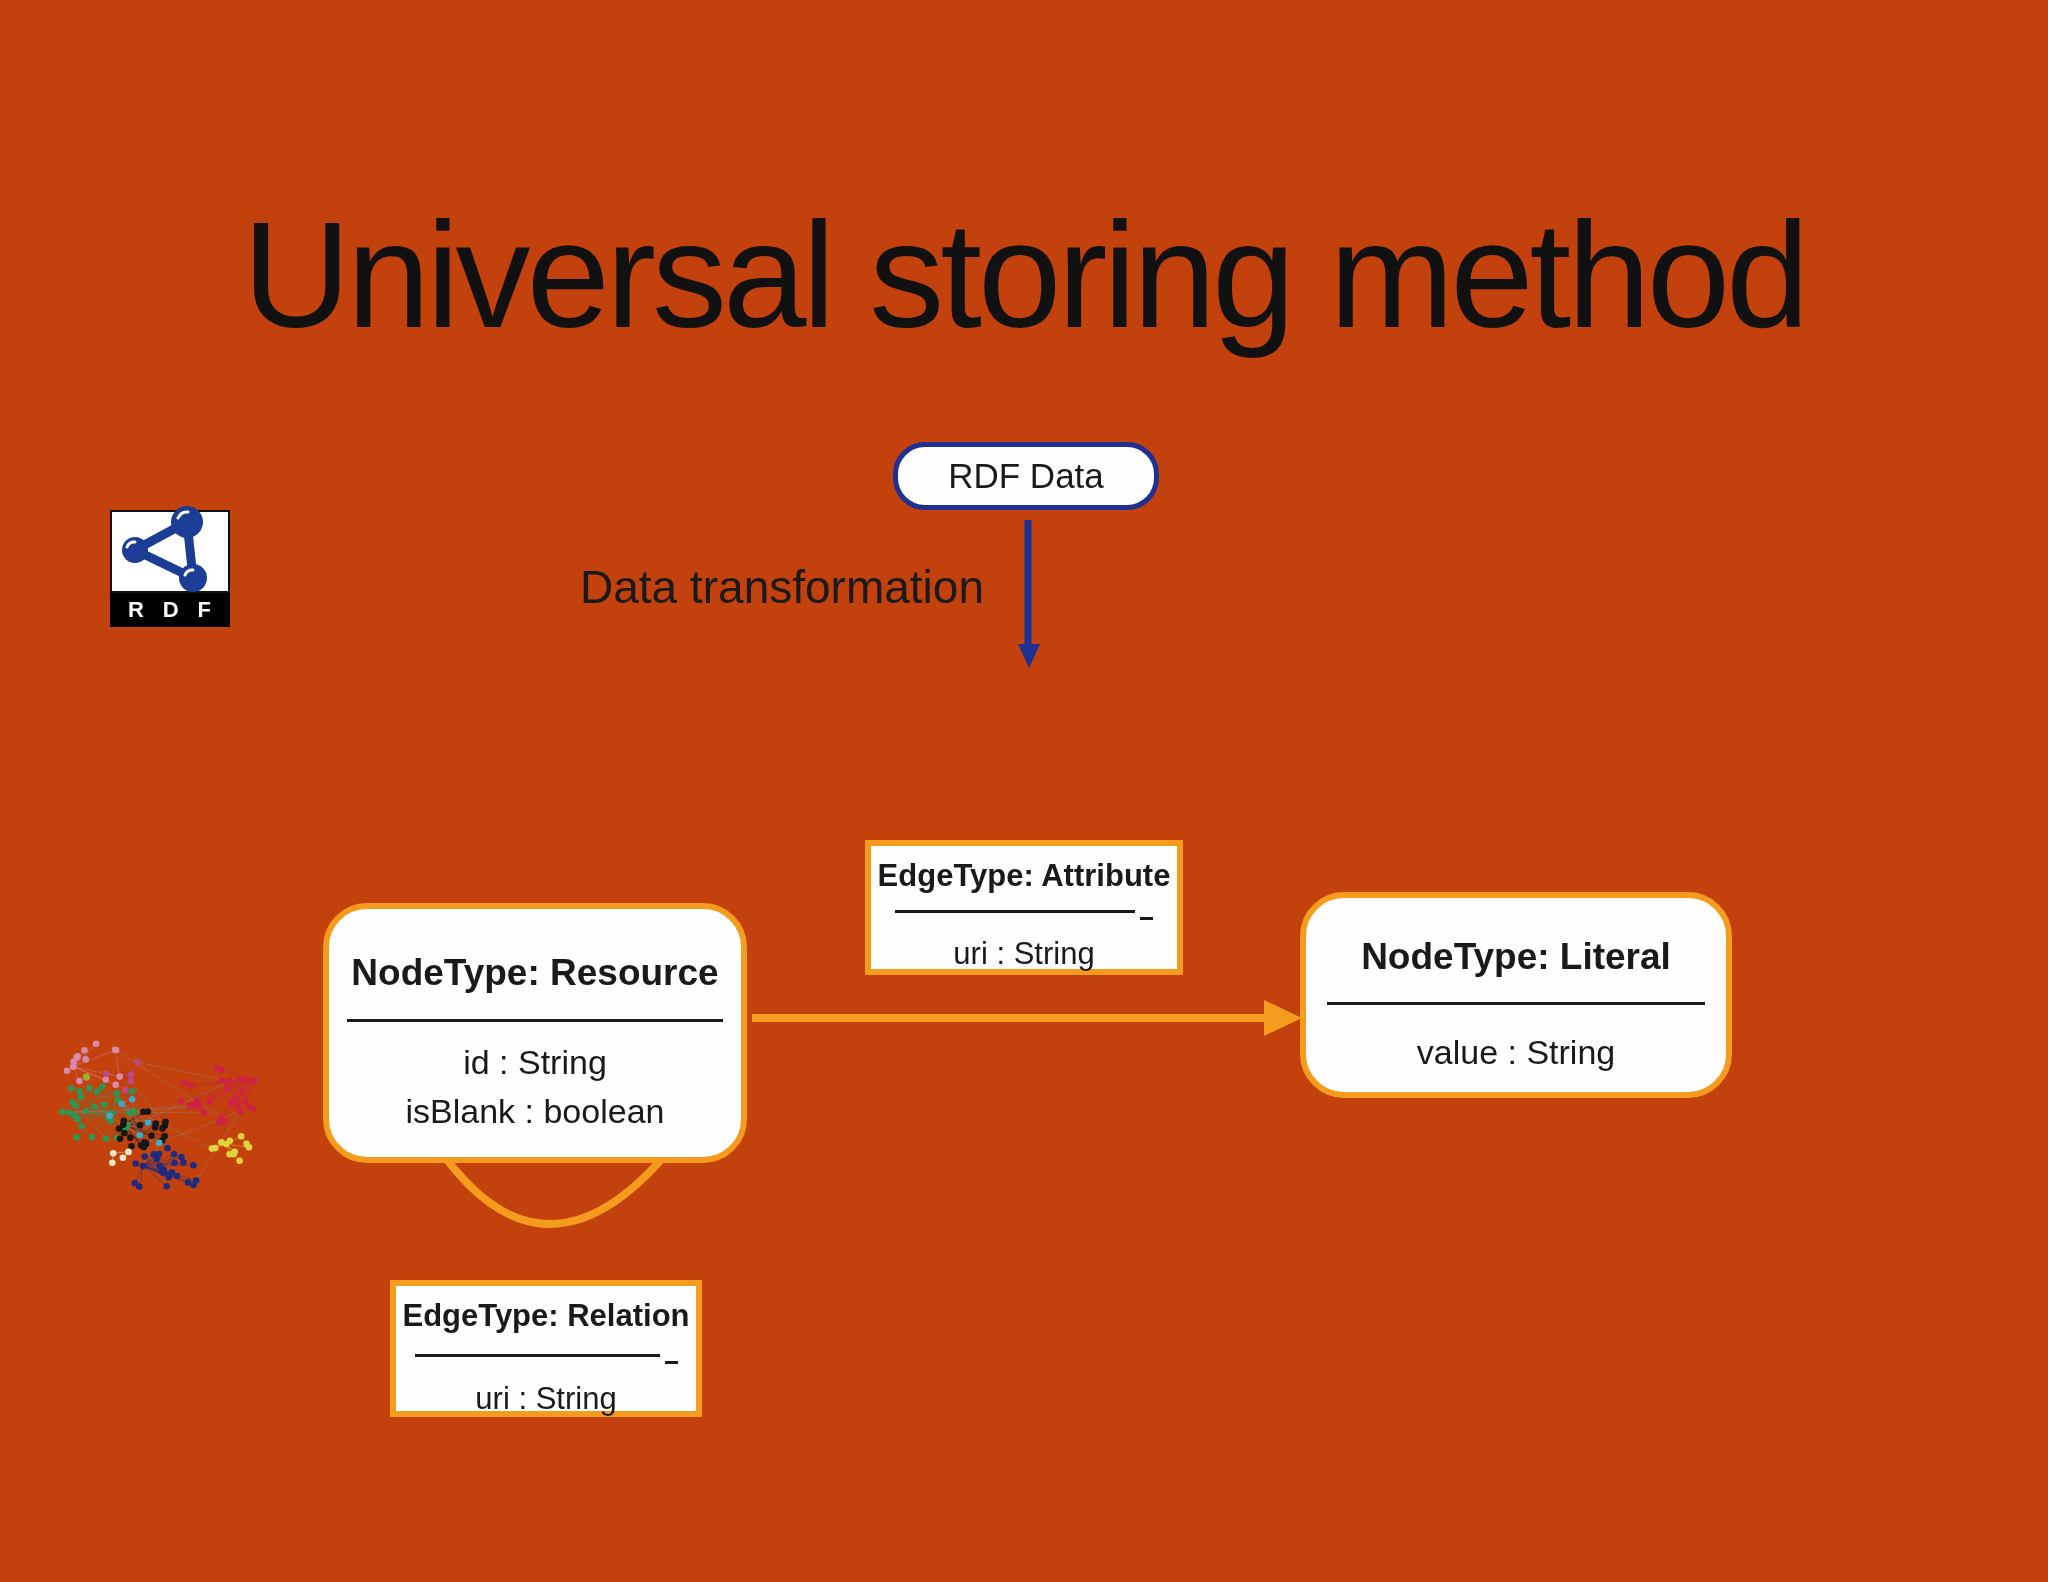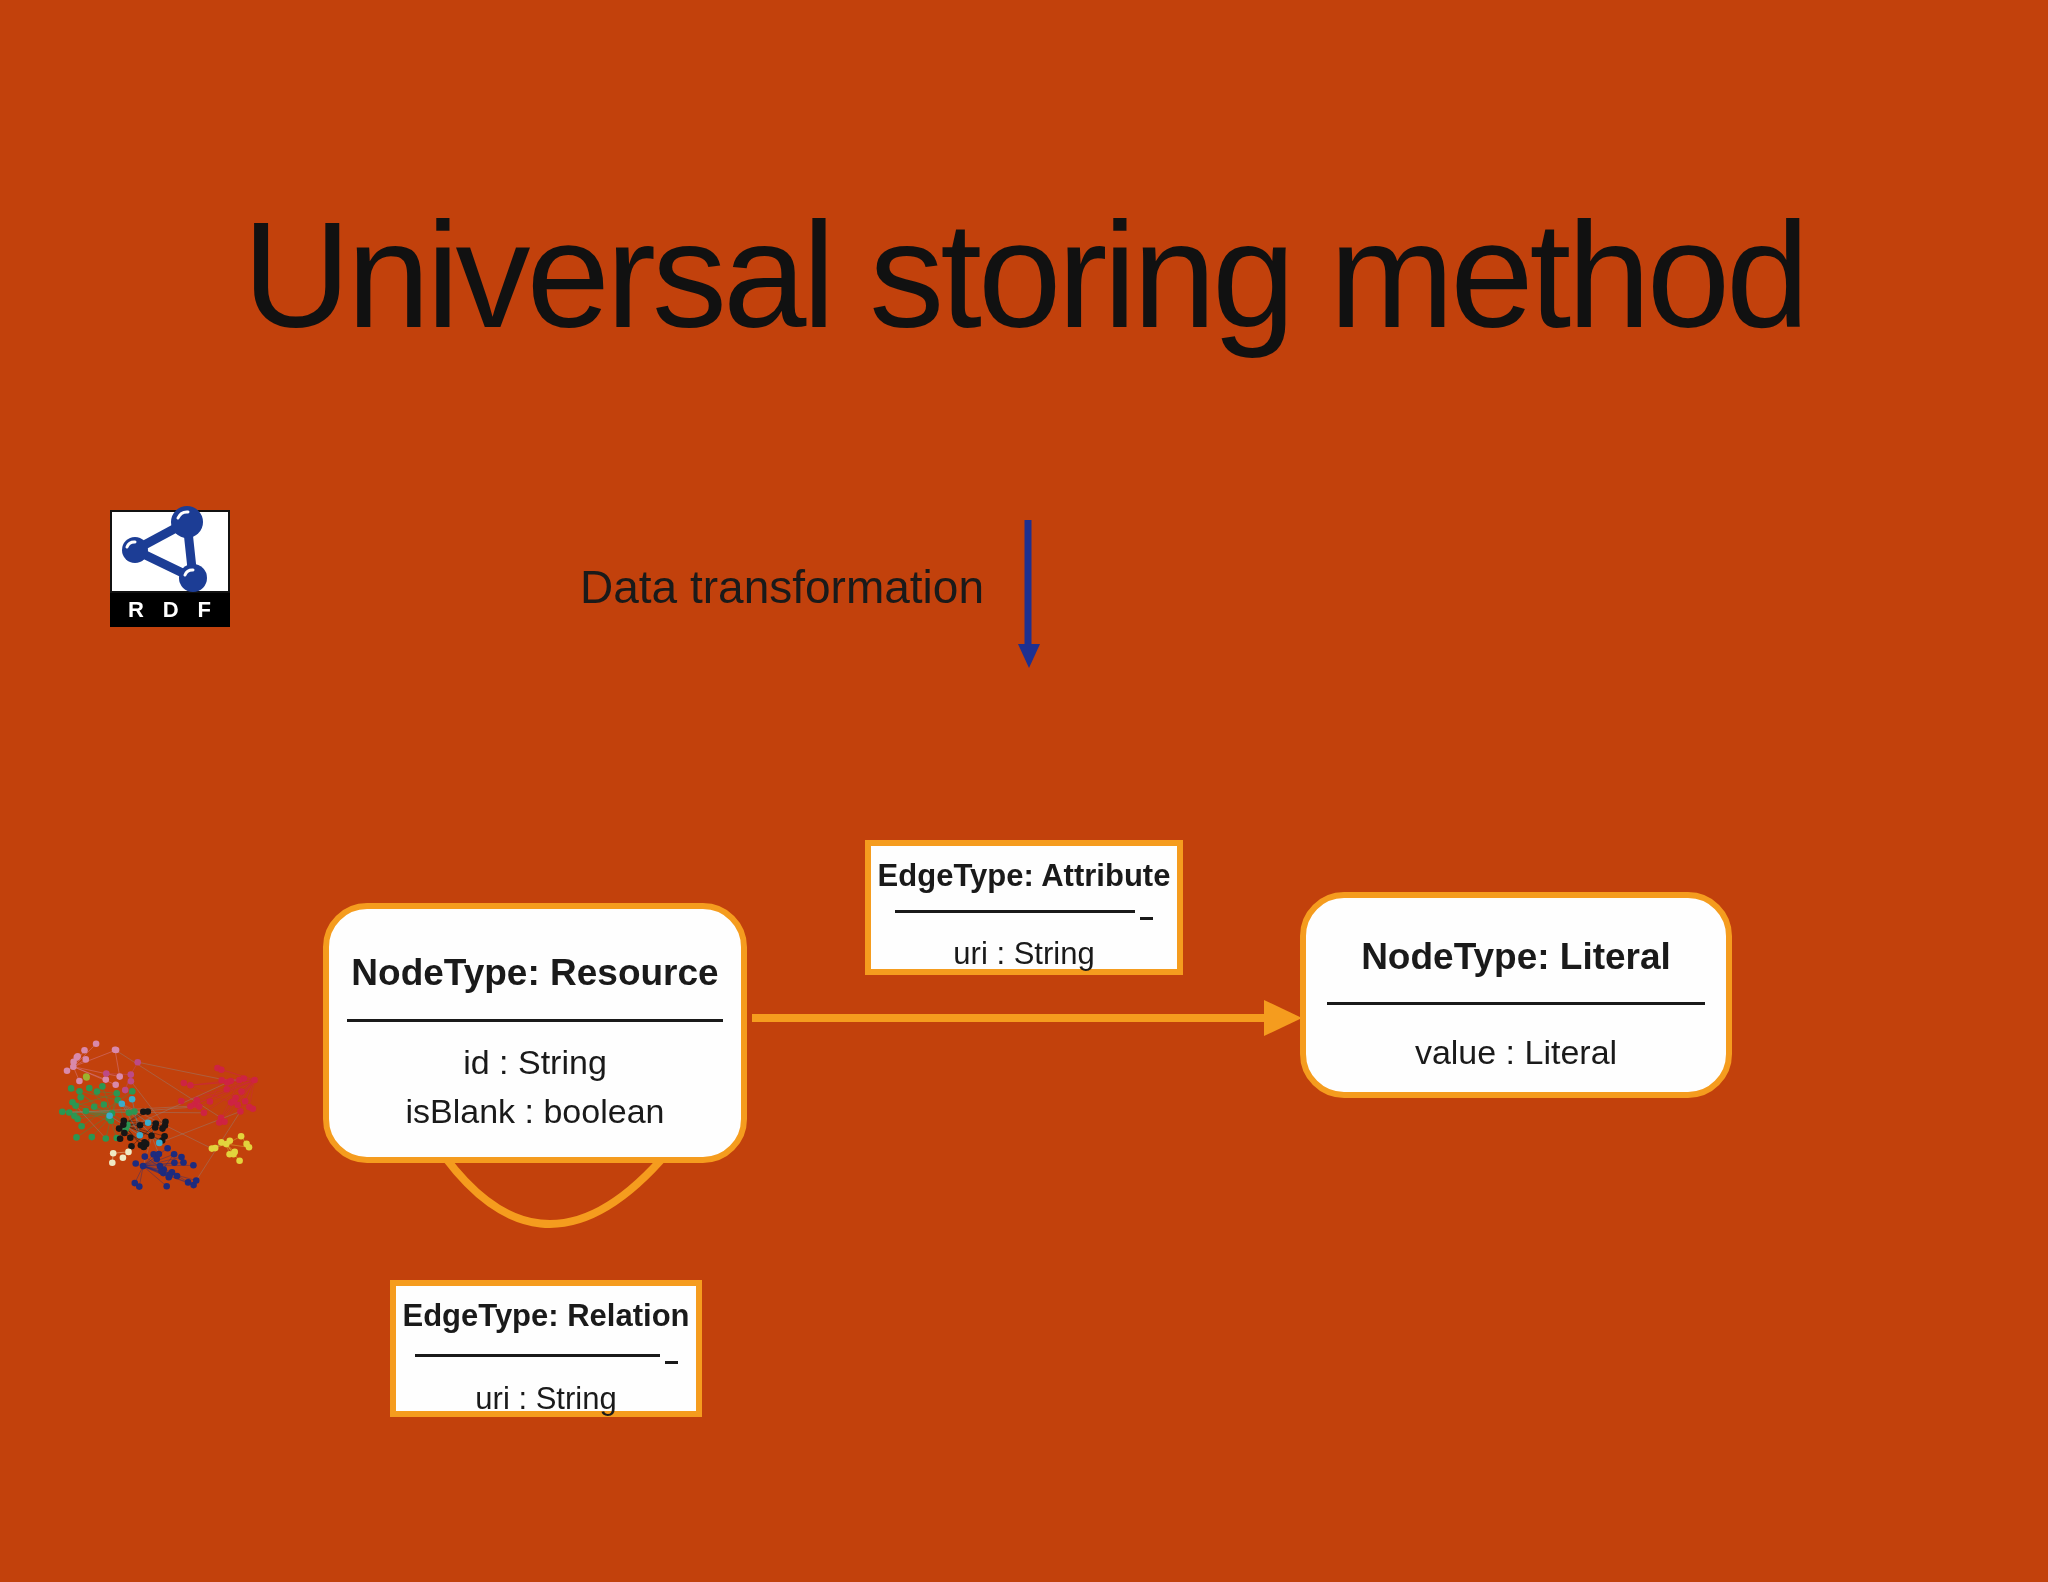--- a/index.html
+++ b/index.html
@@ -122,20 +122,23 @@
         <path d="M 75 65 a 8 8 0 0 1 8 -5" stroke="#ffffff" stroke-width="3" fill="none" stroke-linecap="round"></path>
       </svg>
     </div>
     <div class="rdf-logo-bar">
       <span>R</span>
       <span>D</span>
       <span>F</span>
     </div>
   </div>
 
+  <div class="pill">
+    <span>RDF Data</span>
+  </div>
 
   <div class="transform-label">Data transformation</div>
 
   <svg class="arrows" width="2048" height="1582" viewBox="0 0 2048 1582">
     <g>
       <line class="stroke-navy" x1="1028" y1="520" x2="1028" y2="648" stroke-width="7"></line>
       <polygon class="fill-navy" points="1029,668 1018,644 1040,644"></polygon>
     </g>
     <g>
       <line class="stroke-orange" x1="752" y1="1018" x2="1270" y2="1018" stroke-width="8"></line>
@@ -164,21 +167,21 @@
     </div>
     <div class="uml-attrs">
       <div>uri : String</div>
     </div>
   </div>
 
   <div class="uml-box rounded" id="literal-box">
     <div class="uml-title">NodeType: Literal</div>
     <div class="uml-divider"></div>
     <div class="uml-attrs">
-      <div>value : Literal</div>
+      <div>value : String</div>
     </div>
   </div>
 
   <div class="uml-box" id="relation-box">
     <div class="uml-title">EdgeType: Relation</div>
     <div class="uml-divider-row">
       <div class="dline"></div>
         <div class="ddash"></div>
     </div>
     <div class="uml-attrs">

